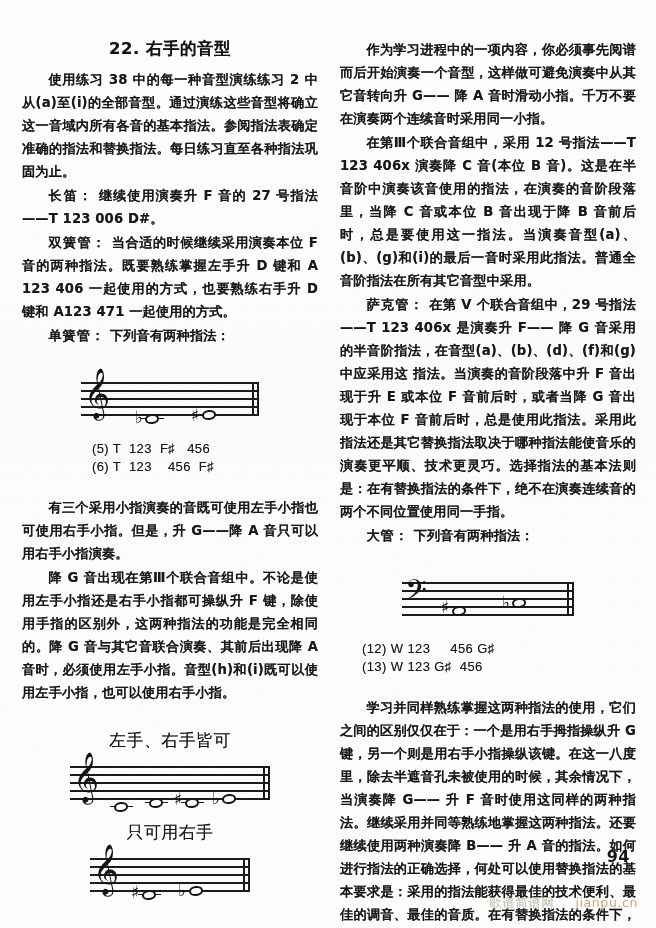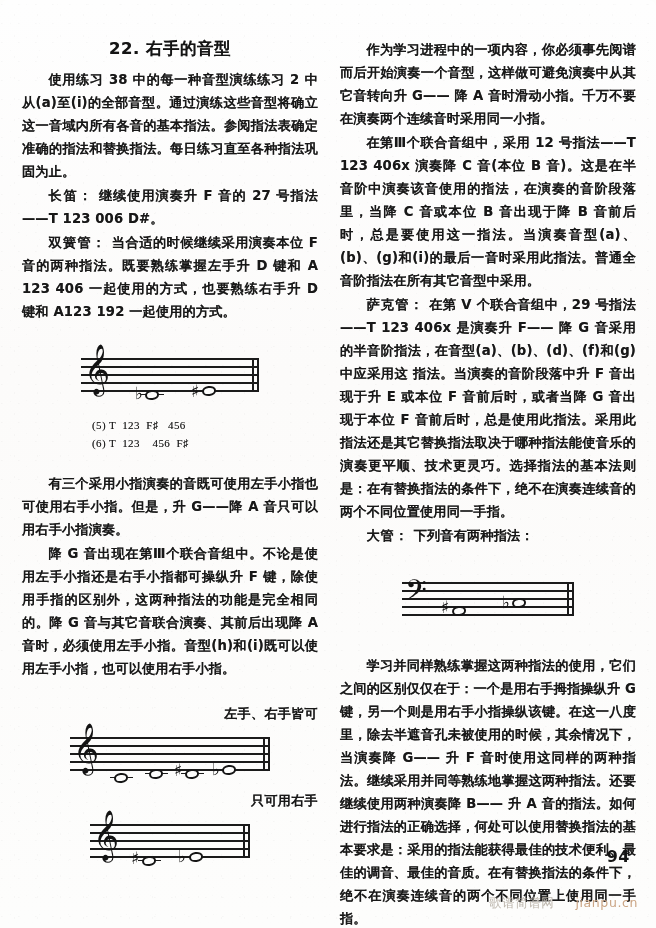--- a/index.html
+++ b/index.html
@@ -73,23 +73,23 @@
   p.body-text .lead {
     font-weight: bold;
     letter-spacing: 1px;
     margin-top: 36px;
   }
   .fig {
     margin: 10px 0 6px 0;
     position: relative;
   }
   .fig-caption {
-    font-size: 13px;
-    font-weight: bold;
-    text-align: right;
+    font-size: 17px;
+    font-weight: normal;
+    text-align: center;
     color: #181818;
     margin: 3px 0 4px 0;
     letter-spacing: 0.4px;
     text-shadow: 0 0 0.5px rgba(0,0,0,0.5);
   }
   
   .staff-wrap {
     display: flex;
     justify-content: center;
   }
@@ -177,25 +177,25 @@
     color: #141414;
     font-weight: bold;
     font-family: "DejaVu Serif", serif;
   }
   .fing-list {
     margin: 6px 0 0 0;
     padding: 0;
     list-style: none;
   }
   .fing-list li {
-    font-size: 11px;
+    font-size: 13px;
     line-height: 18px;
     color: #181818;
     letter-spacing: 0.4px;
-    font-family: Liberation Serif, serif;
+    font-family: Liberation Sans, sans-serif;
     text-shadow: 0 0 0.4px rgba(0,0,0,0.45);
     white-space: pre;
   }
   .fing-list.indent-a { padding-left: 70px; }
   .fing-list.indent-b { padding-left: 22px; }
   .page-number {
     position: absolute;
     right: 26px;
     bottom: 62px;
     font-size: 16px;
@@ -241,22 +241,23 @@
   <div class="columns">
 
     <div class="col">
 
       <h1 class="section-title">22. 右手的音型</h1>
 
       <p class="body-text">使用练习 38 中的每一种音型演练练习 2 中从(a)至(i)的全部音型。通过演练这些音型将确立这一音域内所有各音的基本指法。参阅指法表确定准确的指法和替换指法。每日练习直至各种指法巩固为止。</p>
 
       <p class="body-text"><span class="lead">长笛：</span><span> 继续使用演奏升 F 音的 27 号指法——T 123 006 D#。</span></p>
 
-      <p class="body-text"><span class="lead">双簧管：</span><span> 当合适的时候继续采用演奏本位 F 音的两种指法。既要熟练掌握左手升 D 键和 A 123 406 一起使用的方式，也要熟练右手升 D 键和 A123 192 一起使用的方式。</span></p>
-
+      <p class="body-text"><span class="lead">双簧管：</span><span> 当合适的时候继续采用演奏本位 F 音的两种指法。既要熟练掌握左手升 D 键和 A 123 406 一起使用的方式，也要熟练右手升 D 键和 A123 471 一起使用的方式。</span></p>
+
+      <p class="body-text"><span class="lead">单簧管：</span><span> 下列音有两种指法：</span></p>
 
       <div class="spacer-md"></div>
 
       <div class="fig">
         <div class="staff-wrap">
           <div class="staff" style="width:178px;">
             <div class="lines">
               <i></i>
                 <i></i>
                 <i></i>
@@ -396,20 +397,24 @@
             <div class="note" style="left:50px; top:34px;">
               <span class="head"></span>
             </div>
 
             <span class="accidental" style="left:100px; top:22px;">♭</span>
             <div class="note" style="left:110px; top:26px;">
               <span class="head"></span>
             </div>
           </div>
         </div>
+        <ul class="fing-list indent-b">
+          <li>(12) W 123     456 G♯</li>
+          <li>(13) W 123 G♯  456</li>
+        </ul>
       </div>
 
       <div class="spacer-md"></div>
 
       <p class="body-text">学习并同样熟练掌握这两种指法的使用，它们之间的区别仅仅在于：一个是用右手拇指操纵升 G 键，另一个则是用右手小指操纵该键。在这一八度里，除去半遮音孔未被使用的时候，其余情况下，当演奏降 G—— 升 F 音时使用这同样的两种指法。继续采用并同等熟练地掌握这两种指法。还要继续使用两种演奏降 B—— 升 A 音的指法。如何进行指法的正确选择，何处可以使用替换指法的基本要求是：采用的指法能获得最佳的技术便利、最佳的调音、最佳的音质。在有替换指法的条件下，绝不在演奏连续音的两个不同位置上使用同一手指。</p>
 
     </div>
   </div>
 
   <div class="page-number">94</div>

